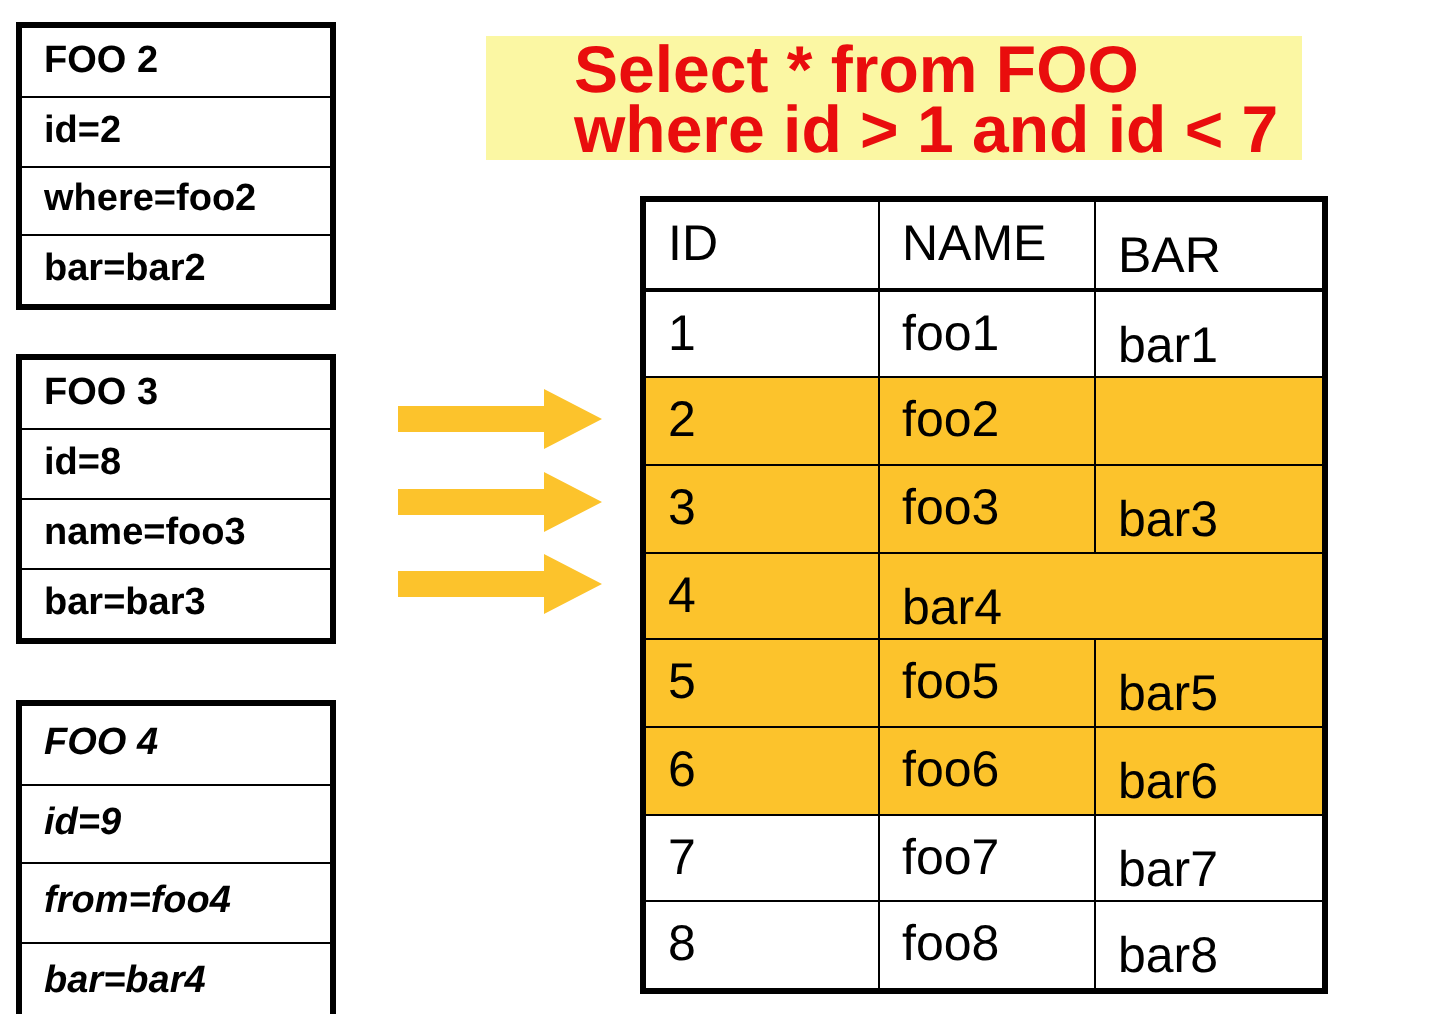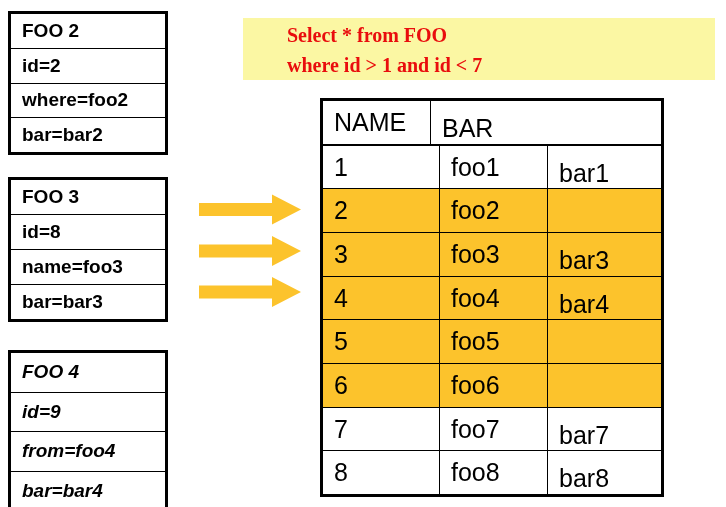--- a/index.html
+++ b/index.html
@@ -37,28 +37,28 @@
     color: #000;
     white-space: nowrap;
   }
   .record-row:last-child { border-bottom: none; }
 
   
   #query-box {
     position: absolute;
     left: 243px;
     top: 18px;
-    width: 472px;
+    width: 408px;
     height: 62px;
     background: #FBF7A3;
     box-sizing: border-box;
     padding: 2px 0 0 44px;
-    font-family: Liberation Serif, serif;
+    font-family: Liberation Sans, sans-serif;
     font-weight: bold;
-    font-size: 20px;
+    font-size: 33px;
     line-height: 30px;
     color: #E90D0D;
     white-space: nowrap;
   }
 
   
   #flow-arrows {
     position: absolute;
     left: 197px;
     top: 192px;
@@ -135,49 +135,51 @@
   </div>
 
   <svg id="flow-arrows" viewBox="0 0 108 117">
     <polygon points="2,11 75,11 75,2.5 104,17.5 75,32.5 75,24 2,24"></polygon>
     <polygon points="2,52.5 75,52.5 75,44 104,59 75,74 75,65.5 2,65.5"></polygon>
     <polygon points="2,93.5 75,93.5 75,85 104,100 75,115 75,106.5 2,106.5"></polygon>
   </svg>
 
   <div id="result-table">
     <div class="trow header-row">
+      <div class="tcell c0">ID</div>
       <div class="tcell c1">NAME</div>
       <div class="tcell c2">BAR</div>
     </div>
     <div class="trow">
       <div class="tcell c0">1</div>
       <div class="tcell c1">foo1</div>
       <div class="tcell c2">bar1</div>
     </div>
     <div class="trow hl">
       <div class="tcell c0">2</div>
       <div class="tcell c1">foo2</div>
     </div>
     <div class="trow hl">
       <div class="tcell c0">3</div>
       <div class="tcell c1">foo3</div>
       <div class="tcell c2">bar3</div>
     </div>
     <div class="trow hl">
       <div class="tcell c0">4</div>
-      <div class="tcell c1">foo4</div>
       <div class="tcell c2">bar4</div>
     </div>
     <div class="trow hl">
       <div class="tcell c0">5</div>
       <div class="tcell c1">foo5</div>
+      <div class="tcell c2">bar5</div>
     </div>
     <div class="trow hl">
       <div class="tcell c0">6</div>
       <div class="tcell c1">foo6</div>
+      <div class="tcell c2">bar6</div>
     </div>
     <div class="trow">
       <div class="tcell c0">7</div>
       <div class="tcell c1">foo7</div>
       <div class="tcell c2">bar7</div>
     </div>
     <div class="trow">
       <div class="tcell c0">8</div>
       <div class="tcell c1">foo8</div>
       <div class="tcell c2">bar8</div>

